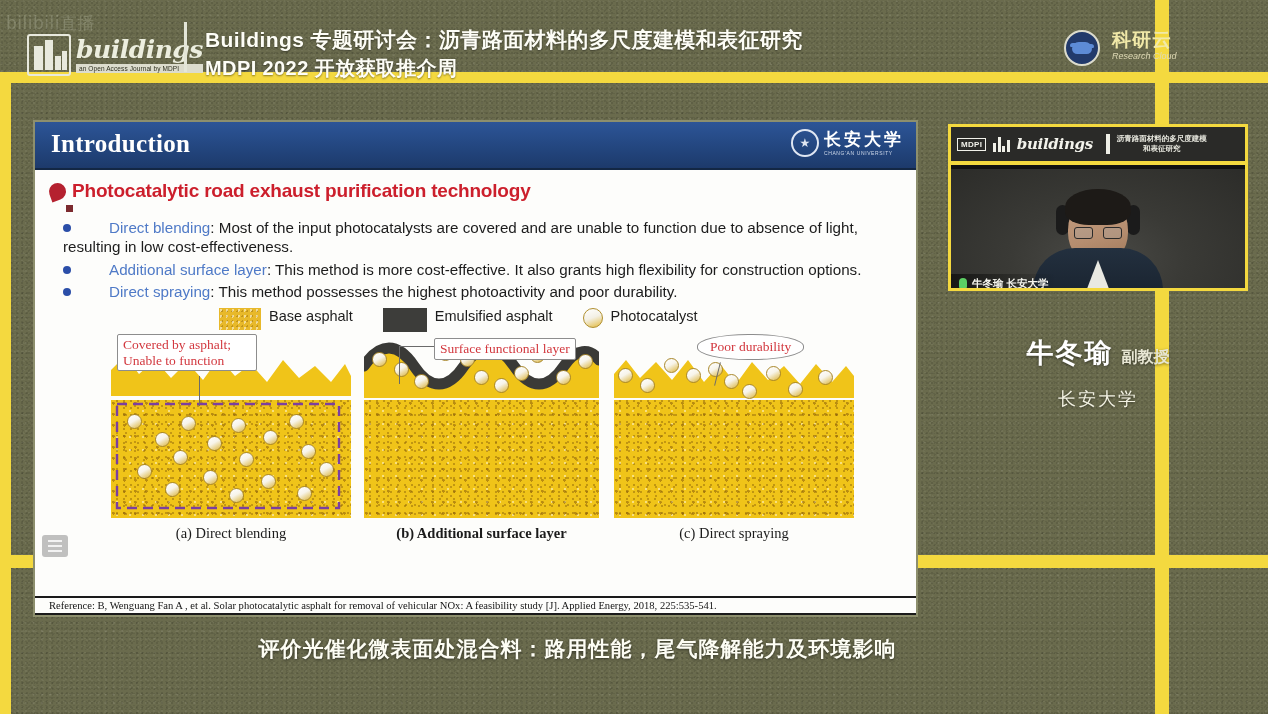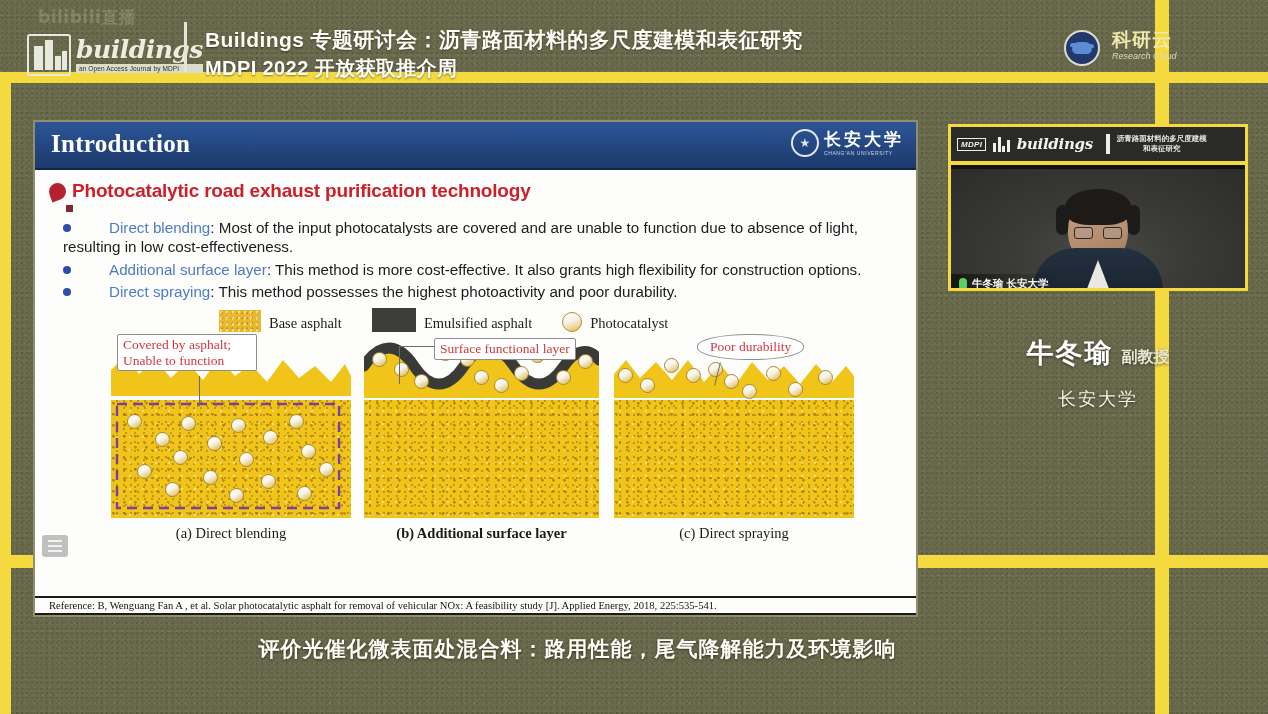--- a/index.html
+++ b/index.html
@@ -25,23 +25,23 @@
   
   .stripe{ position:absolute; background:#f4d93f; }
   #stripe-v-left  { left:0px;    top:72px;  width:11px;  height:642px; }
   #stripe-v-right { left:1155px; top:0px;   width:14px;  height:714px; }
   #stripe-h-top   { left:0px;    top:72px;  width:1268px;height:11px; }
   #stripe-h-mid   { left:0px;    top:555px; width:1268px;height:13px; }
 
   
   #header{ position:absolute; left:0; top:0; width:1268px; height:92px; }
   #bili-watermark{
-    position:absolute; left:6px; top:6px;
-    font-size:17px; font-weight:bold; color:rgba(225,228,210,.22);
-    letter-spacing:.5px; font-family:"DejaVu Sans",sans-serif;margin-left:32px;
+    position:absolute; left:6px; top:12px;
+    font-size:17px; font-weight:normal; color:rgba(225,228,210,.22);
+    letter-spacing:.5px; font-family:"DejaVu Sans",sans-serif;
   }
   #journal-logo{
     position:absolute; left:27px; top:29px; width:148px; height:52px;
     display:flex; align-items:center; gap:5px;
   }
   #journal-logo-mark{
     width:44px; height:42px; border:2px solid #e8e9dd; border-radius:3px;
     position:relative; background:transparent; flex:none;
   }
   #journal-logo-mark i{ position:absolute; bottom:4px; background:#e8e9dd; display:block;}
@@ -131,22 +131,22 @@
 
   .bullet-para{ margin:3px 0 0 14px; font-size:15.2px; line-height:1.27;
     color:#1c1c1c; font-family:"Liberation Sans",sans-serif; }
   .bullet-dot{
     display:inline-block;width:8px;height:8px;border-radius:50%;
     background:#2b4ea8;margin-right:6px;vertical-align:1px;
   }
   .bullet-key{ color:#4f7ac7;margin-left:32px; }
 
   
-  #legend-row{ display:flex; align-items:flex-end; gap:8px; margin:7px 0 0 170px;
-    font-family:Liberation Serif, serif; font-size:14.5px; color:#1d1d1d;}
+  #legend-row{ display:flex; align-items:flex-start; gap:8px; margin:7px 0 0 170px;
+    font-family:Liberation Sans, sans-serif; font-size:14.5px; color:#1d1d1d;}
   .legend-swatch-asphalt{ width:42px;height:22px;flex:none;
     background:#e8b92a;
     background-image:radial-gradient(circle at 30% 40%,rgba(255,255,255,.5) 0 1.2px,transparent 1.2px),
                      radial-gradient(circle at 70% 70%,rgba(120,80,0,.35) 0 1px,transparent 1px);
     background-size:6px 6px,5px 5px;}
   .legend-swatch-emul{ width:44px;height:24px;flex:none;background:#3d3d3a;}
   .legend-swatch-cat{ width:20px;height:20px;border-radius:50%;flex:none;
     background:linear-gradient(160deg,#ffffff 0%,#f3f0e5 48%,#e3ba3e 100%);
     border:1px solid #b08f2e;}
   .legend-label{ margin-right:22px; }
@@ -204,21 +204,21 @@
     width:300px; height:167px; border:3px solid #f4d93f; background:#111;
     position:relative; overflow:hidden;
   }
   #video-banner{
     height:38px; background:#2a2a28; display:flex; align-items:center;
     padding:0 6px; gap:7px; position:relative;
     border-bottom:4px solid #f4d93f;
   }
   #banner-mdpi{
     font-size:8px;font-weight:bold;color:#f1f1ea;border:1.5px solid #f1f1ea;
-    padding:1px 3px; letter-spacing:.3px; flex:none;font-style:italic;
+    padding:1px 3px; letter-spacing:.3px; flex:none;
   }
   #banner-bars{ display:flex; align-items:flex-end; gap:1.5px; height:15px; flex:none;}
   #banner-bars i{ width:3px; background:#f0f0e8; display:block;}
   #banner-bars i:nth-child(1){height:9px;}
   #banner-bars i:nth-child(2){height:15px;}
   #banner-bars i:nth-child(3){height:6px;}
   #banner-bars i:nth-child(4){height:12px;}
   #banner-journal{
     font-family:"DejaVu Serif",serif;font-style:italic;font-weight:bold;
     font-size:15px;color:#f3f3ec;letter-spacing:-.3px; flex:none;

